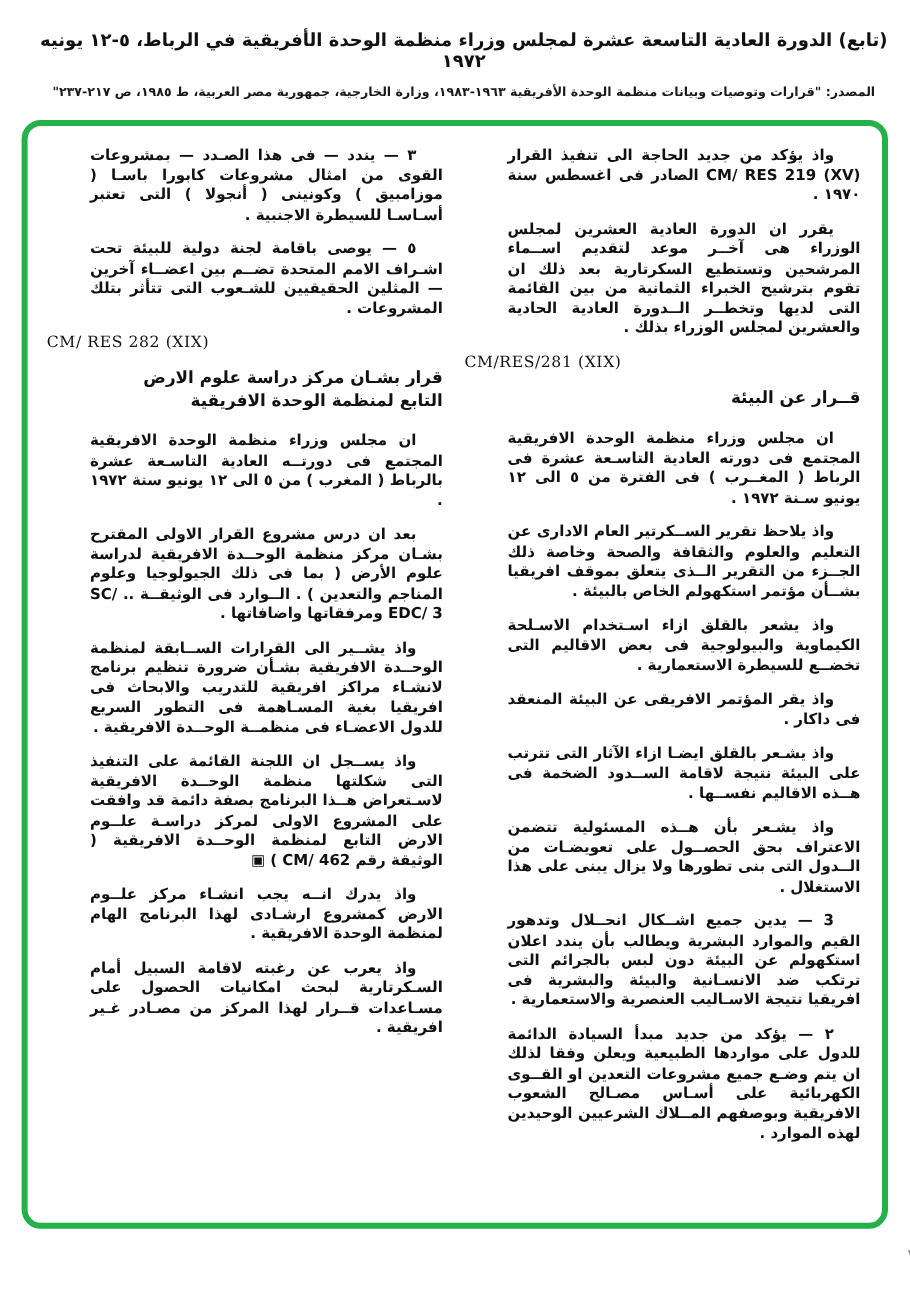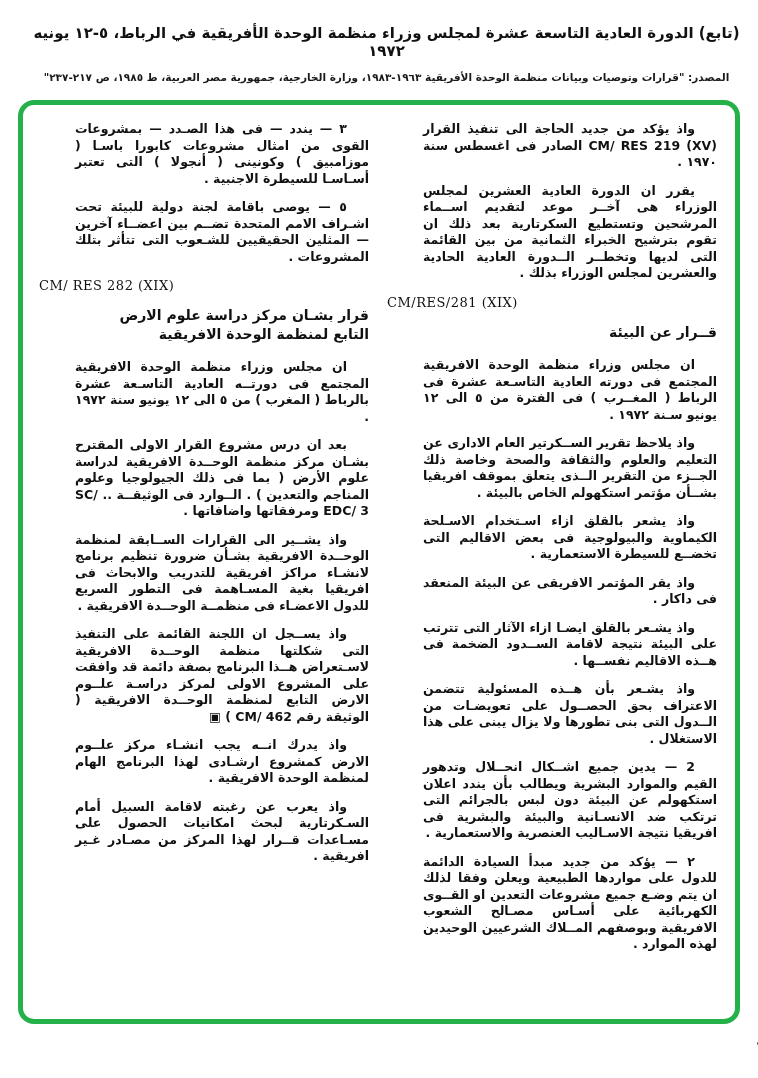--- a/index.html
+++ b/index.html
@@ -93,21 +93,21 @@
         <div class="block para">واذ يؤكد من جديد الحاجة الى تنفيذ القرار CM/ RES 219 (XV) الصادر فى اغسطس سنة ١٩٧٠ .</div>
         <div class="block para">يقرر ان الدورة العادية العشرين لمجلس الوزراء هى آخــر موعد لتقديم اســماء المرشحين وتستطيع السكرتارية بعد ذلك ان تقوم بترشيح الخبراء الثمانية من بين القائمة التى لديها وتخطــر الــدورة العادية الحادية والعشرين لمجلس الوزراء بذلك .</div>
         <div class="block ref">CM/RES/281  (XIX)</div>
         <div class="block heading">قــرار عن البيئة</div>
         <div class="block para">ان مجلس وزراء منظمة الوحدة الافريقية المجتمع فى دورته العادية التاسـعة عشرة فى الرباط ( المغــرب ) فى الفترة من ٥ الى ١٢ يونيو سـنة ١٩٧٢ .</div>
         <div class="block para">واذ يلاحظ تقرير الســكرتير العام الادارى عن التعليم والعلوم والثقافة والصحة وخاصة ذلك الجــزء من التقرير الــذى يتعلق بموقف افريقيا بشــأن مؤتمر استكهولم الخاص بالبيئة .</div>
         <div class="block para">واذ يشعر بالقلق ازاء اسـتخدام الاسـلحة الكيماوية والبيولوجية فى بعض الاقاليم التى تخضــع للسيطرة الاستعمارية .</div>
         <div class="block para">واذ يقر المؤتمر الافريقى عن البيئة المنعقد فى داكار .</div>
         <div class="block para">واذ يشـعر بالقلق ايضـا ازاء الآثار التى تترتب على البيئة نتيجة لاقامة الســدود الضخمة فى هــذه الاقاليم نفســها .</div>
         <div class="block para">واذ يشـعر بأن هــذه المسئولية تتضمن الاعتراف بحق الحصــول على تعويضـات من الــدول التى بنى تطورها ولا يزال يبنى على هذا الاستغلال .</div>
-        <div class="block para">2 — يدين جميع اشــكال انحــلال وتدهور القيم والموارد البشرية ويطالب بأن يندد اعلان استكهولم عن البيئة دون لبس بالجرائم التى ترتكب ضد الانسـانية والبيئة والبشرية فى افريقيا نتيجة الاسـاليب العنصرية والاستعمارية .</div>
+        <div class="block para">3 — يدين جميع اشــكال انحــلال وتدهور القيم والموارد البشرية ويطالب بأن يندد اعلان استكهولم عن البيئة دون لبس بالجرائم التى ترتكب ضد الانسـانية والبيئة والبشرية فى افريقيا نتيجة الاسـاليب العنصرية والاستعمارية .</div>
         <div class="block para">٢ — يؤكد من جديد مبدأ السيادة الدائمة للدول على مواردها الطبيعية ويعلن وفقا لذلك ان يتم وضـع جميع مشروعات التعدين او القــوى الكهربائية على أسـاس مصـالح الشعوب الافريقية وبوصفهم المــلاك الشرعيين الوحيدين لهذه الموارد .</div>
       </div>
     <div class="col" id="col-left">
         <div class="block para">٣ — يندد — فى هذا الصـدد — بمشروعات القوى من امثال مشروعات كابورا باسـا ( موزامبيق ) وكونينى ( أنجولا ) التى تعتبر أسـاسـا للسيطرة الاجنبية .</div>
         <div class="block para">٥ — يوصى باقامة لجنة دولية للبيئة تحت اشـراف الامم المتحدة تضــم بين اعضــاء آخرين — المثلين الحقيقيين للشـعوب التى تتأثر بتلك المشروعات .</div>
         <div class="block ref">CM/ RES 282 (XIX)</div>
         <div class="block heading">قرار بشـان مركز دراسة علوم الارض
 التابع لمنظمة الوحدة الافريقية</div>
         <div class="block para">ان مجلس وزراء منظمة الوحدة الافريقية المجتمع فى دورتــه العادية التاسـعة عشرة بالرباط ( المغرب ) من ٥ الى ١٢ يونيو سنة ١٩٧٢ .</div>
         <div class="block para">بعد ان درس مشروع القرار الاولى المقترح بشـان مركز منظمة الوحــدة الافريقية لدراسة علوم الأرض ( بما فى ذلك الجيولوجيا وعلوم المناجم والتعدين ) . الــوارد فى الوثيقــة .. SC/ EDC/ 3 ومرفقاتها واضافاتها .</div>

